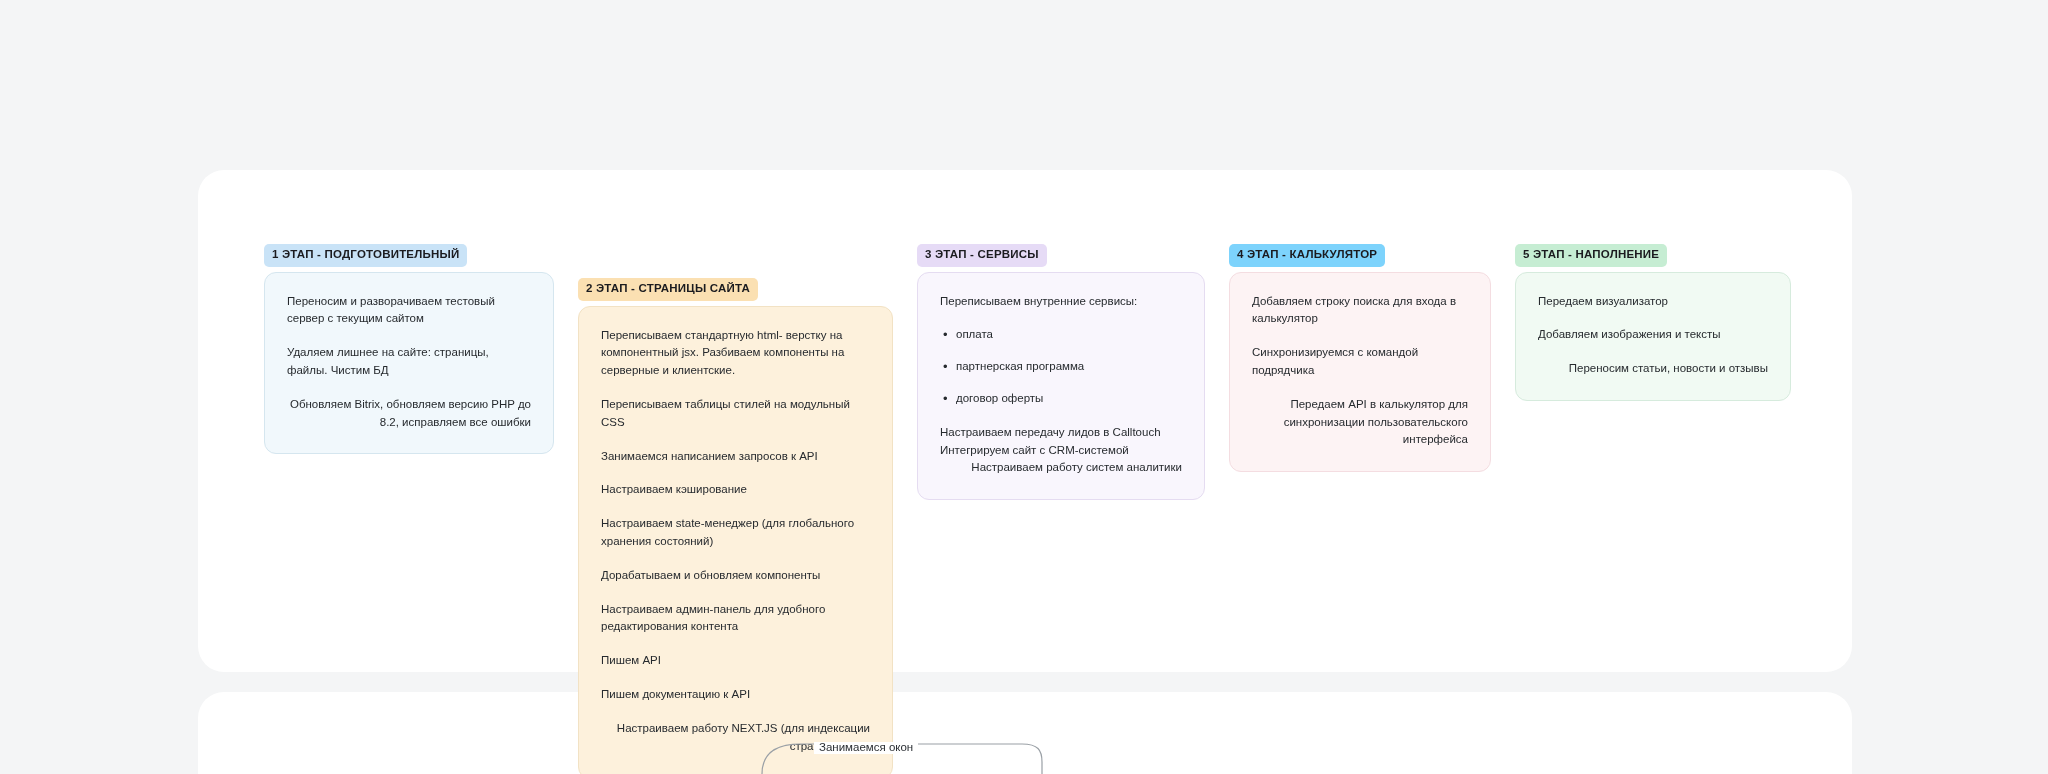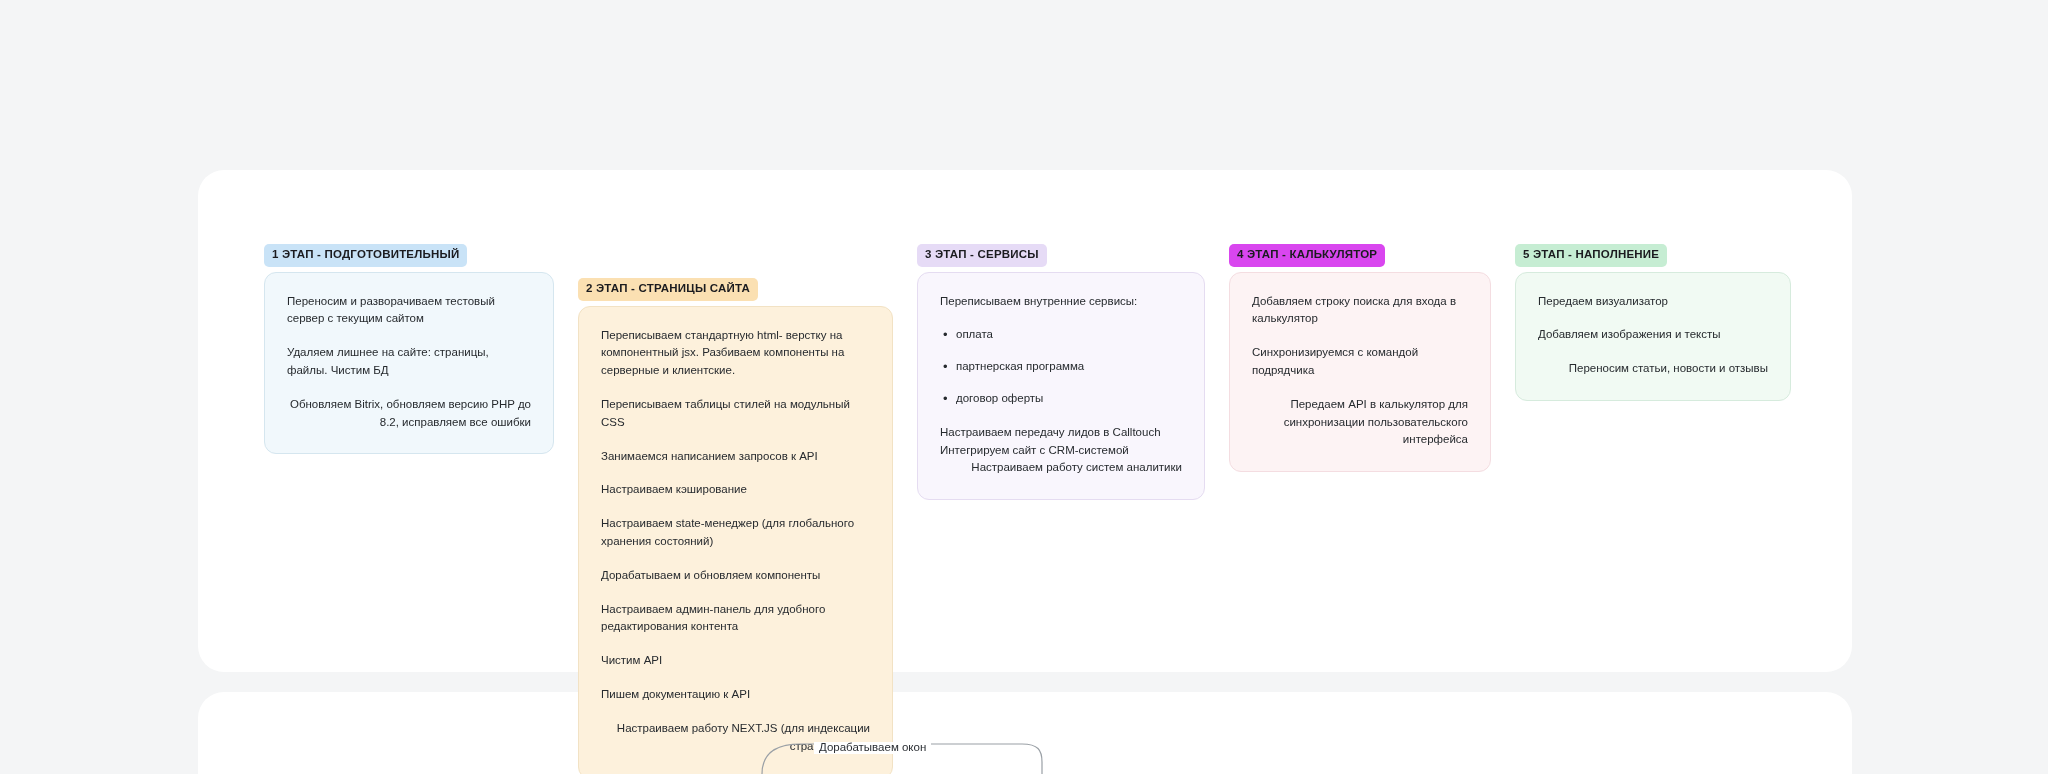--- a/index.html
+++ b/index.html
@@ -106,21 +106,21 @@
   
   .s1 .stage-badge { background: #c9e3f7; }
   .s1 .stage-card  { background: #f1f8fc; border-color: #d5e6ef; }
 
   .s2 .stage-badge { background: #fbe0b2; }
   .s2 .stage-card  { background: #fdf1dc; border-color: #f2e2c4; }
 
   .s3 .stage-badge { background: #e6dbf6; }
   .s3 .stage-card  { background: #f9f6fd; border-color: #e5dcf1; }
 
-  .s4 .stage-badge { background: #d946ef; }
+  .s4 .stage-badge { background: #7dd3fc; }
   .s4 .stage-card  { background: #fdf3f4; border-color: #f4dde1; }
 
   .s5 .stage-badge { background: #c6edd3; }
   .s5 .stage-card  { background: #f1faf3; border-color: #d6ebdd; }
 
   
   #calc-connector {
     position: absolute;
     left: 760px;
     top: 730px;
@@ -162,21 +162,21 @@
     <div class="stage-col c2 s2">
       <div class="stage-badge">2 ЭТАП - СТРАНИЦЫ САЙТА</div>
       <div class="stage-card">
         <p>Переписываем стандартную html- верстку на компонентный jsx. Разбиваем компоненты на серверные и клиентские.</p>
         <p>Переписываем таблицы стилей на модульный CSS</p>
         <p>Занимаемся написанием запросов к API</p>
         <p>Настраиваем кэширование</p>
         <p>Настраиваем state-менеджер (для глобального хранения состояний)</p>
         <p>Дорабатываем и обновляем компоненты</p>
         <p>Настраиваем админ-панель для удобного редактирования контента</p>
-        <p>Чистим API</p>
+        <p>Пишем API</p>
         <p>Пишем документацию к API</p>
         <p>Настраиваем работу NEXT.JS (для индексации страниц сайта)</p>
       </div>
     </div>
 
     <div class="stage-col c3 s3">
       <div class="stage-badge">3 ЭТАП - СЕРВИСЫ</div>
       <div class="stage-card">
         <p>Переписываем внутренние сервисы:</p>
         <ul>
@@ -210,15 +210,15 @@
       </div>
     </div>
 
   </div>
 
   <div id="calc-connector">
     <svg width="300" height="44" viewBox="0 0 300 44" fill="none">
       <path d="M2 44 C2 22 18 14 40 14 L262 14 C278 14 282 20 282 32 L282 44" stroke="#9aa0a6" stroke-width="1.2" fill="none"></path>
     </svg>
   </div>
-  <div id="calc-label">Дорабатываем окон</div>
+  <div id="calc-label">Занимаемся окон</div>
 
 </div>
 
 </body></html>

